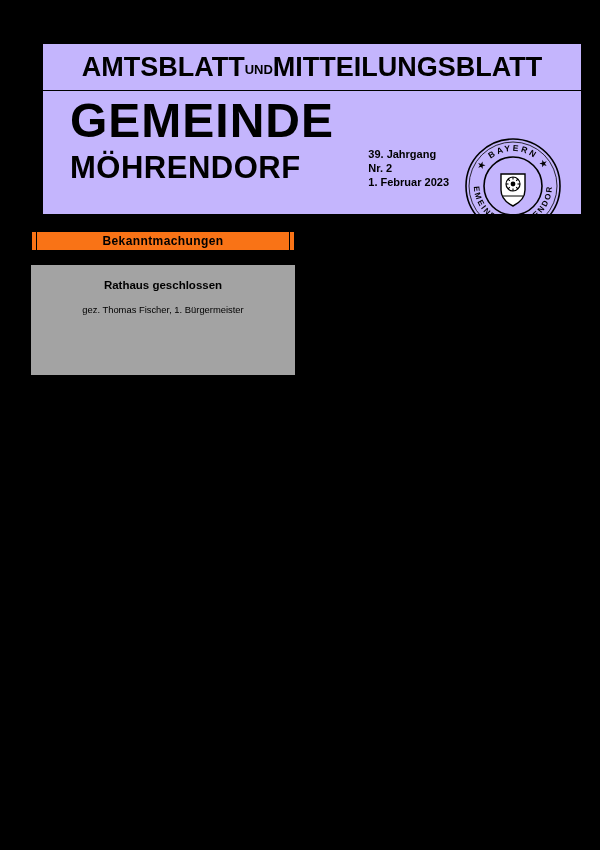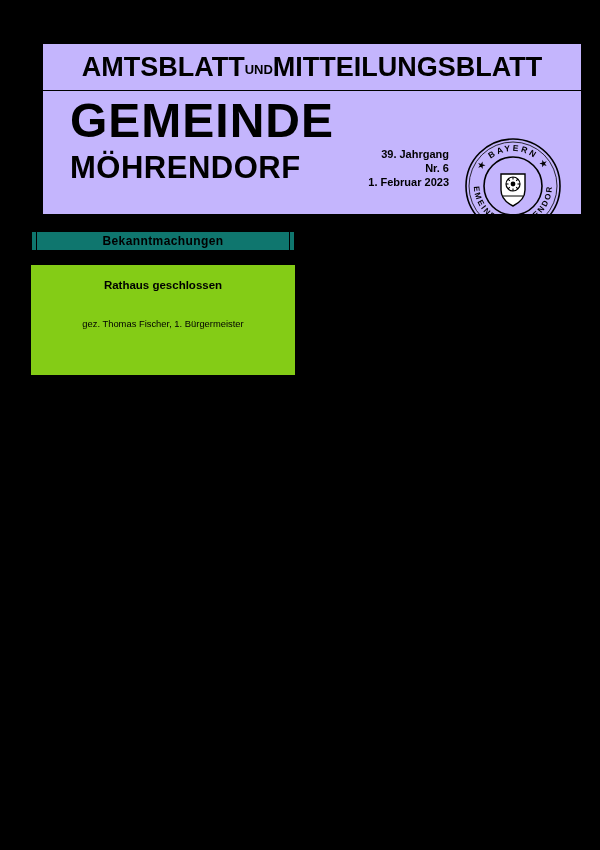--- a/index.html
+++ b/index.html
@@ -66,42 +66,42 @@
     font-size: 31px;
     font-weight: bold;
     letter-spacing: 0.5px;
     line-height: 50px;
     color: #000;
   }
   .issue-info {
     position: absolute;
     right: 132px;
     top: 56px;
-    text-align: right;
+    text-align: left;
     font-size: 11px;
     font-weight: bold;
     line-height: 14px;
     color: #000;
   }
   .seal {
     position: absolute;
     right: 20px;
     top: 47px;
     width: 96px;
     height: 96px;
   }
 
   
   .section-head {
     position: absolute;
     left: 31px;
     top: 231px;
     width: 264px;
     height: 20px;
-    background: #0f766e;
+    background: #f97316;
     border: 1px solid #000;
     display: flex;
     align-items: center;
     justify-content: center;
     box-sizing: border-box;
   }
   .section-head-inner {
     border-left: 1px solid #000;
     border-right: 1px solid #000;
     width: 252px;
@@ -115,40 +115,40 @@
     color: #000;
   }
 
   
   .notice {
     position: absolute;
     left: 31px;
     top: 265px;
     width: 264px;
     height: 110px;
-    background: #84cc16;
+    background: #a3a3a3;
     box-sizing: border-box;
     padding: 14px 10px 10px 10px;
   }
   .notice-title {
     text-align: center;
     font-size: 11.5px;
     font-weight: bold;
     color: #000;
     margin-bottom: 11px;
   }
   .notice-body {
     font-size: 9.4px;
     line-height: 13.5px;
     text-align: center;
     color: #000;
   }
   .notice-body b { font-weight: bold; }
   .notice-sign {
-    margin-top: 27px;
+    margin-top: 13px;
     text-align: center;
     font-size: 9.4px;
     color: #000;
   }
 </style>
 </head>
 <body>
 
 <div class="masthead">
   <div class="masthead-top">
@@ -156,21 +156,21 @@
       <span>AMTSBLATT</span><span class="small">UND</span><span>MITTEILUNGSBLATT</span>
     </div>
   </div>
   <div class="masthead-body">
     <div class="gemeinde-name">
       <div class="gem-line1">GEMEINDE</div>
       <div class="gem-line2">MÖHRENDORF</div>
     </div>
     <div class="issue-info">
       <div>39. Jahrgang</div>
-      <div>Nr. 6</div>
+      <div>Nr. 2</div>
       <div>1. Februar 2023</div>
     </div>
     <div class="seal">
       <svg width="96" height="96" viewBox="0 0 96 96" xmlns="http://www.w3.org/2000/svg">
         <defs>
           <path id="arcTop" d="M 13,48 A 35,35 0 0 1 83,48"></path>
           <path id="arcBottom" d="M 9,48 A 39,39 0 0 0 87,48"></path>
         </defs>
         <circle cx="48" cy="48" r="47" fill="none" stroke="#000" stroke-width="1.6"></circle>
         <circle cx="48" cy="48" r="44" fill="none" stroke="#000" stroke-width="0.8"></circle>

